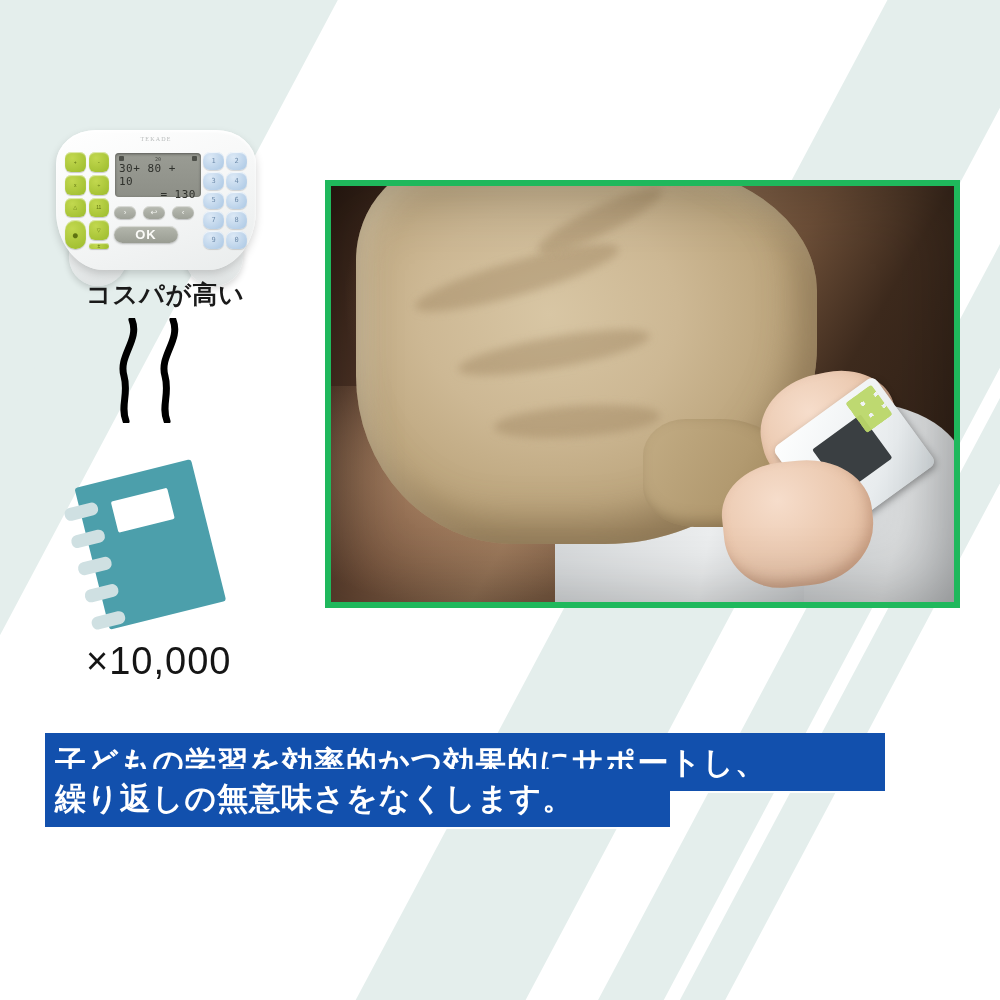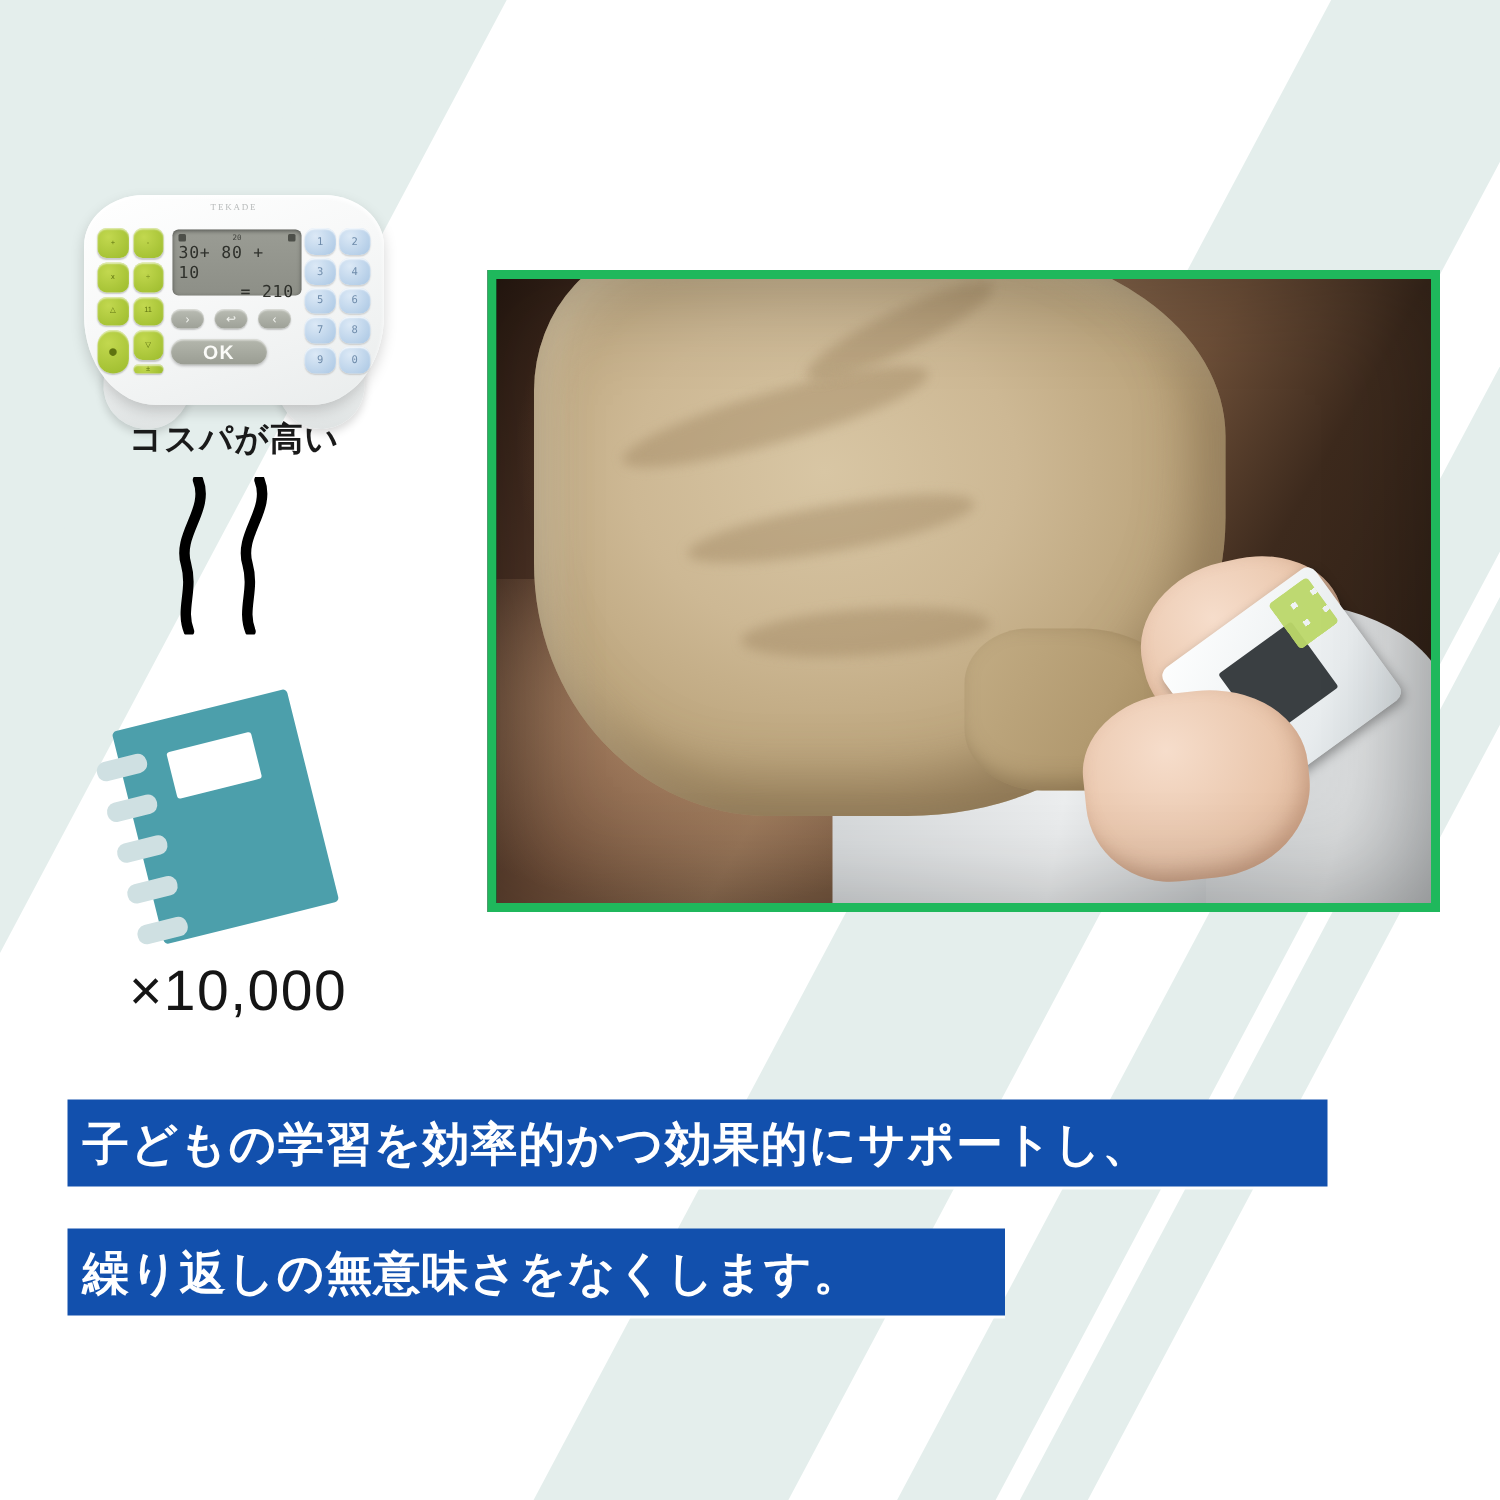--- a/index.html
+++ b/index.html
@@ -58,21 +58,21 @@
   .ak{width:22px;height:13px;border-radius:7px;background:linear-gradient(180deg,#b9bcb3,#9ea198);
     box-shadow:inset 0 1px 1px rgba(255,255,255,.5),0 1px 1px rgba(0,0,0,.2);
     display:flex;align-items:center;justify-content:center;color:#f2f3ef;font-size:8px;line-height:1;}
   .ok-key{position:absolute;left:58px;top:96px;width:64px;height:17px;border-radius:9px;
     background:linear-gradient(180deg,#b4b7ad,#9a9d93);
     box-shadow:inset 0 1px 1px rgba(255,255,255,.55),0 1px 2px rgba(0,0,0,.25);
     display:flex;align-items:center;justify-content:center;
     color:#fbfbf8;font-weight:bold;font-size:13px;letter-spacing:1px;}
 
   
-  .cospa{position:absolute;left:86px;top:278px;z-index:5;font-size:22px;font-weight:bold;color:#1a1a1a;
+  .cospa{position:absolute;left:86px;top:278px;z-index:5;font-size:25px;font-weight:bold;color:#1a1a1a;
     letter-spacing:1px;white-space:nowrap;}
 
   
   .squiggle{position:absolute;left:110px;top:318px;z-index:5;}
 
   
   .notebook{position:absolute;left:62px;top:455px;width:180px;height:175px;z-index:5;}
 
   
   .times{position:absolute;left:86px;top:640px;z-index:5;font-size:38px;font-weight:normal;color:#151515;
@@ -124,21 +124,21 @@
   .p-dev-b{position:absolute;left:5%;bottom:7%;width:30%;height:20%;
     background:repeating-linear-gradient(90deg,#3f4fb0 0 30%,transparent 30% 45%);border-radius:3px;}
   .p-vig{position:absolute;inset:0;box-shadow:inset 0 0 70px rgba(0,0,0,.3);}
 
   
   .banner{position:absolute;background:#1250ad;z-index:6;color:#fff;display:flex;align-items:center;
     box-shadow:0 2px 0 rgba(255,255,255,.9);}
   .banner-text{font-size:31px;font-weight:bold;letter-spacing:1px;white-space:nowrap;
     padding-left:10px;line-height:1;}
   #banner1{left:45px;top:733px;width:840px;height:58px;font-family:Liberation Serif, serif;}
-  #banner2{left:45px;top:819px;width:625px;height:58px;}
+  #banner2{left:45px;top:769px;width:625px;height:58px;}
 </style>
 </head>
 <body>
 
 <div id="stage">
 
   <div class="bg-stripes">
     <div class="stripe s1"></div>
     <div class="stripe s2"></div>
     <div class="stripe s3"></div>
@@ -152,21 +152,21 @@
     <div class="device-body">
       <div class="brandmark">TEKADE</div>
 
       <div class="lcd">
         <div class="lcd-top">
           <span class="lcd-ic"></span>
           <span class="lcd-badge">20</span>
           <span class="lcd-ic"></span>
         </div>
         <div class="lcd-line l1">30+ 80 + 10</div>
-        <div class="lcd-line">= 210</div>
+        <div class="lcd-line">= 130</div>
       </div>
 
       <div class="keys-green">
         <div class="gk">+</div>
         <div class="gk">-</div>
         <div class="gk">x</div>
         <div class="gk">÷</div>
         <div class="gk">△</div>
         <div class="gk">11</div>
         <div class="gk tall">⬤</div>

